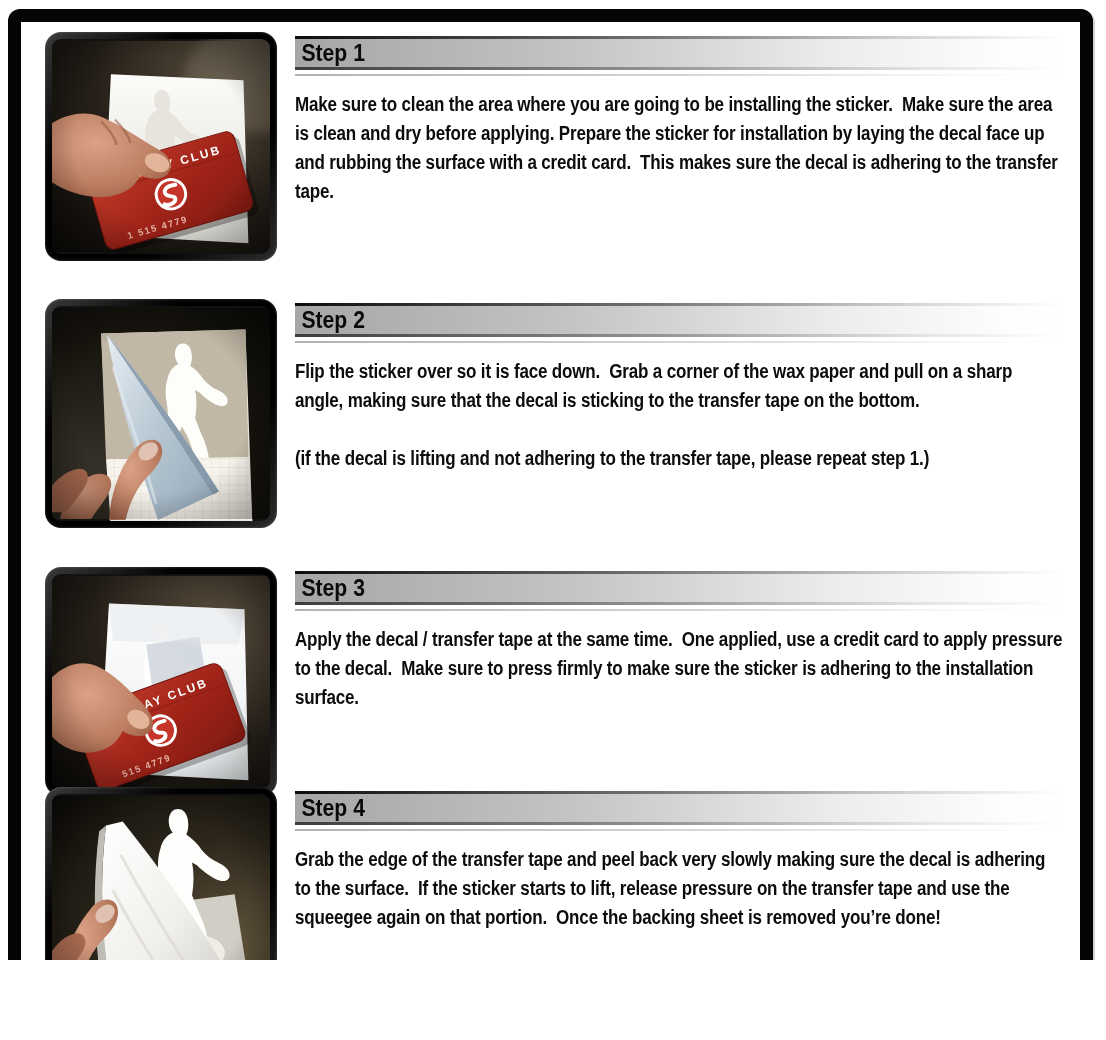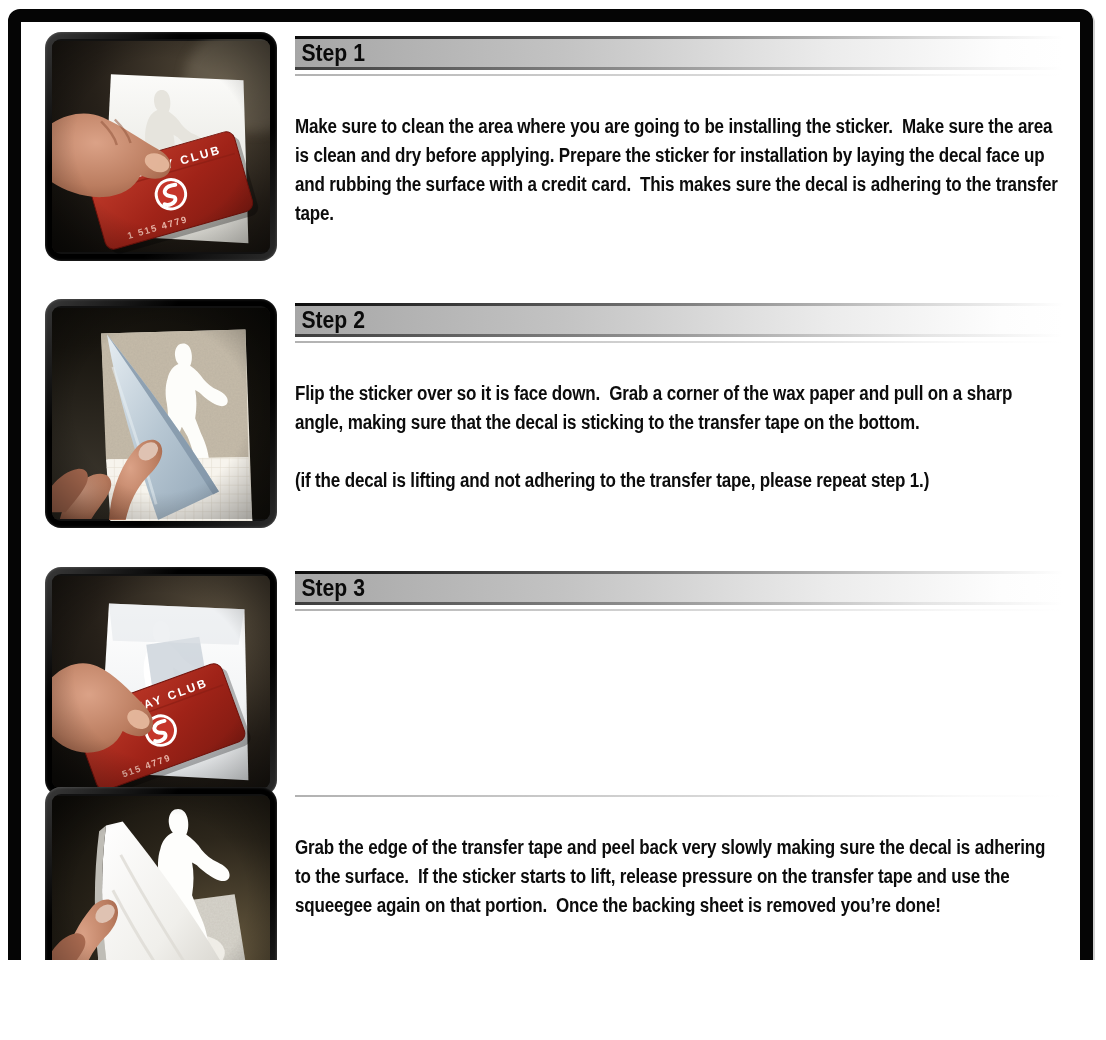--- a/index.html
+++ b/index.html
@@ -20,21 +20,21 @@
         background:linear-gradient(to right,#a6a6a6 0%,#c3c3c3 35%,#ececec 70%,#fdfdfd 92%,#fff 100%);}
   .step-header::before{content:"";position:absolute;left:0;top:0;right:0;height:3px;
         background:linear-gradient(to right,#0c0c0c 0%,#6f6f6f 45%,#d8d8d8 82%,#fff 100%);}
   .step-header::after{content:"";position:absolute;left:0;bottom:0;right:0;height:3px;
         background:linear-gradient(to right,#3c3c3c 0%,#8f8f8f 45%,#e4e4e4 82%,#fff 100%);}
   .step-title{display:inline-block;font-size:23px;font-weight:bold;color:#0a0a0a;
         line-height:34px;padding-left:7px;transform:scaleX(.92);transform-origin:left center;
         letter-spacing:0;}
   .header-underline{height:2px;margin-top:4px;
         background:linear-gradient(to right,#b2b2b2 0%,#d8d8d8 55%,#fafafa 88%,#fff 100%);}
-  .step-body{margin-top:36px;}
+  .step-body{margin-top:14px;}
   .step-body p{margin:0;width:902px;transform:scaleX(.851);transform-origin:left top;
         font-size:20px;line-height:29px;font-weight:bold;color:#0c0c0c;
         white-space:pre-wrap;letter-spacing:-.2px;}
   .step-body p + p{margin-top:29px;}
   .card-label{font-family:"Liberation Sans",sans-serif;font-weight:bold;font-size:12px;
         letter-spacing:2.4px;fill:#ffffff;}
   .card-number{font-family:"Liberation Sans",sans-serif;font-weight:bold;font-size:9.5px;
         letter-spacing:1.6px;fill:#f0c3b6;opacity:.9;}
 </style>
 </head>
@@ -223,20 +223,23 @@
           </g>
           <rect width="222" height="215" fill="url(#vig)"></rect>
         </svg>
       </div>
     </div>
     <div class="step-content">
       <header class="step-header">
         <span class="step-title">Step 3</span>
       </header>
       <div class="header-underline"></div>
+      <div class="step-body">
+        <p>Apply the decal / transfer tape at the same time.  One applied, use a credit card to apply pressure to the decal.  Make sure to press firmly to make sure the sticker is adhering to the installation surface.</p>
+      </div>
     </div>
   </section>
 
   <section class="step-row" style="top:785px">
     <div class="photo-frame">
       <div class="photo-clip">
         <svg viewBox="0 0 222 215">
           <rect width="222" height="215" fill="url(#bg4)"></rect>
           <g>
             <polygon points="50,118 186,100 202,200 44,212" fill="#d8d5cd"></polygon>
@@ -254,20 +257,23 @@
             <path d="M 6 196 C 10 164 22 136 40 114 C 48 104 62 102 66 112 C 70 122 64 134 54 144
                      C 40 158 30 178 26 204 L 6 215 Z" fill="url(#skinGrad)"></path>
             <path d="M -6 170 C 0 154 12 142 24 140 C 32 139 36 146 33 154 C 30 162 18 176 8 190 L -6 190 Z" fill="#a96a50"></path>
             <ellipse cx="54" cy="120" rx="11" ry="8" fill="#dfc2b2" transform="rotate(-40 54 120)"></ellipse>
           </g>
           <rect width="222" height="215" fill="url(#vig)"></rect>
         </svg>
       </div>
     </div>
     <div class="step-content">
+      <header class="step-header">
+        <span class="step-title">Step 4</span>
+      </header>
       <div class="header-underline"></div>
       <div class="step-body">
         <p>Grab the edge of the transfer tape and peel back very slowly making sure the decal is adhering to the surface.  If the sticker starts to lift, release pressure on the transfer tape and use the squeegee again on that portion.  Once the backing sheet is removed you’re done!</p>
       </div>
     </div>
   </section>
 
 </div>
 
 </body></html>

